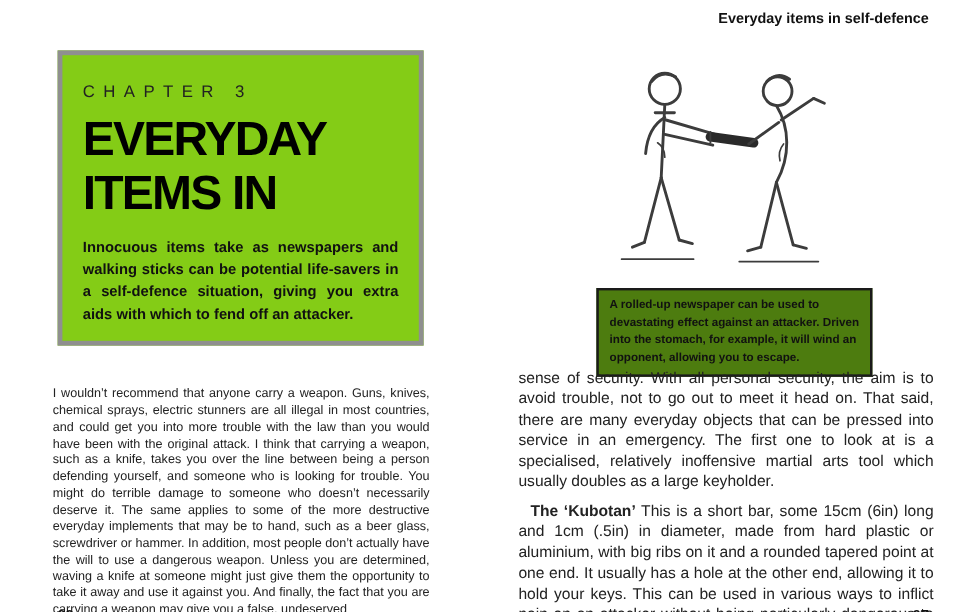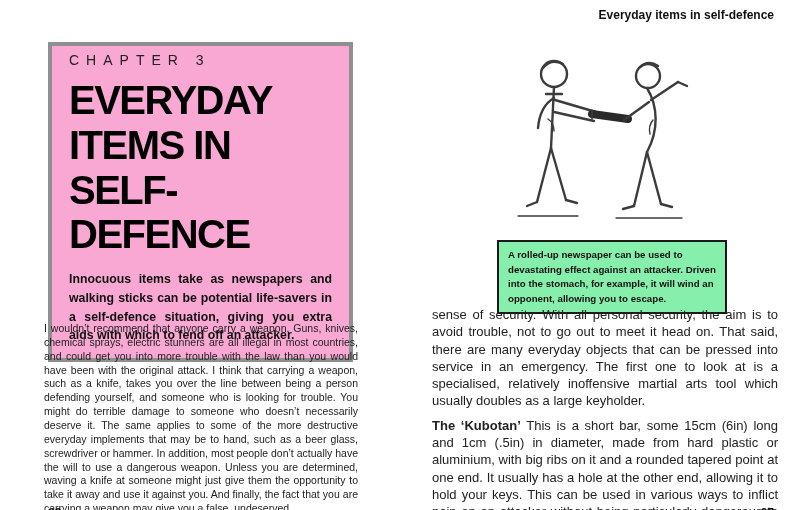--- a/index.html
+++ b/index.html
@@ -23,22 +23,22 @@
     color: #111;
   }
 
   .chapter-box {
     position: absolute;
     left: 48px;
     top: 42px;
     width: 305px;
     box-sizing: border-box;
     border: 4px solid #8f8f8f;
-    background: #f9a8d4;
-    padding: 6px 17px 13px 17px;
+    background: #84cc16;
+    padding: 22px 17px 13px 17px;
   }
   .chapter-label {
     font-size: 14px;
     letter-spacing: 7px;
     color: #222;
     margin-bottom: 10px;
   }
   .chapter-title-line {
     font-size: 40px;
     font-weight: bold;
@@ -90,50 +90,49 @@
     left: 497px;
     top: 240px;
     width: 230px;
     box-sizing: border-box;
     border: 2px solid #1a1a1a;
     padding: 6px 9px;
     font-size: 9.7px;
     font-weight: bold;
     line-height: 1.5;
     color: #111;
-    background: #86efac;
+    background: #4d7c0f;
   }
 
   .right-body {
     position: absolute;
     left: 432px;
     top: 306px;
     width: 346px;
     font-size: 13px;
     line-height: 1.33;
     text-align: justify;
     color: #222;
   }
   .right-body p { margin: 0; }
   .right-body .para-kubotan { margin-top: 7px; }
   .right-body .para-indent { text-indent: 14px; }
-  .lead-bold { font-weight: bold; }
+  .lead-bold { font-weight: bold; margin-left: 10px; }
 </style>
 </head>
 <body>
 
 <div class="spread">
 
   <div class="page-header">Everyday items in self-defence</div>
 
   <div class="chapter-box">
     <div class="chapter-label">CHAPTER 3</div>
     <div class="chapter-title-line">EVERYDAY</div>
     <div class="chapter-title-line">ITEMS IN</div>
-    <div class="chapter-title-line">SELF-DEFENCE</div>
     <div class="chapter-intro">Innocuous items take as newspapers and walking sticks can be potential life-savers in a self-defence situation, giving you extra aids with which to fend off an attacker.</div>
   </div>
 
   <div class="left-body">I wouldn’t recommend that anyone carry a weapon. Guns, knives, chemical sprays, electric stunners are all illegal in most countries, and could get you into more trouble with the law than you would have been with the original attack. I think that carrying a weapon, such as a knife, takes you over the line between being a person defending yourself, and someone who is looking for trouble. You might do terrible damage to someone who doesn’t necessarily deserve it. The same applies to some of the more destructive everyday implements that may be to hand, such as a beer glass, screwdriver or hammer. In addition, most people don’t actually have the will to use a dangerous weapon. Unless you are determined, waving a knife at someone might just give them the opportunity to take it away and use it against you. And finally, the fact that you are carrying a weapon may give you a false, undeserved</div>
 
   <div class="page-number left">82</div>
 
   <div class="illustration-wrap">
     <svg viewBox="0 0 274 212" xmlns="http://www.w3.org/2000/svg" fill="none" stroke="#3c3c3c" stroke-width="2.4" stroke-linecap="round" stroke-linejoin="round">
 

